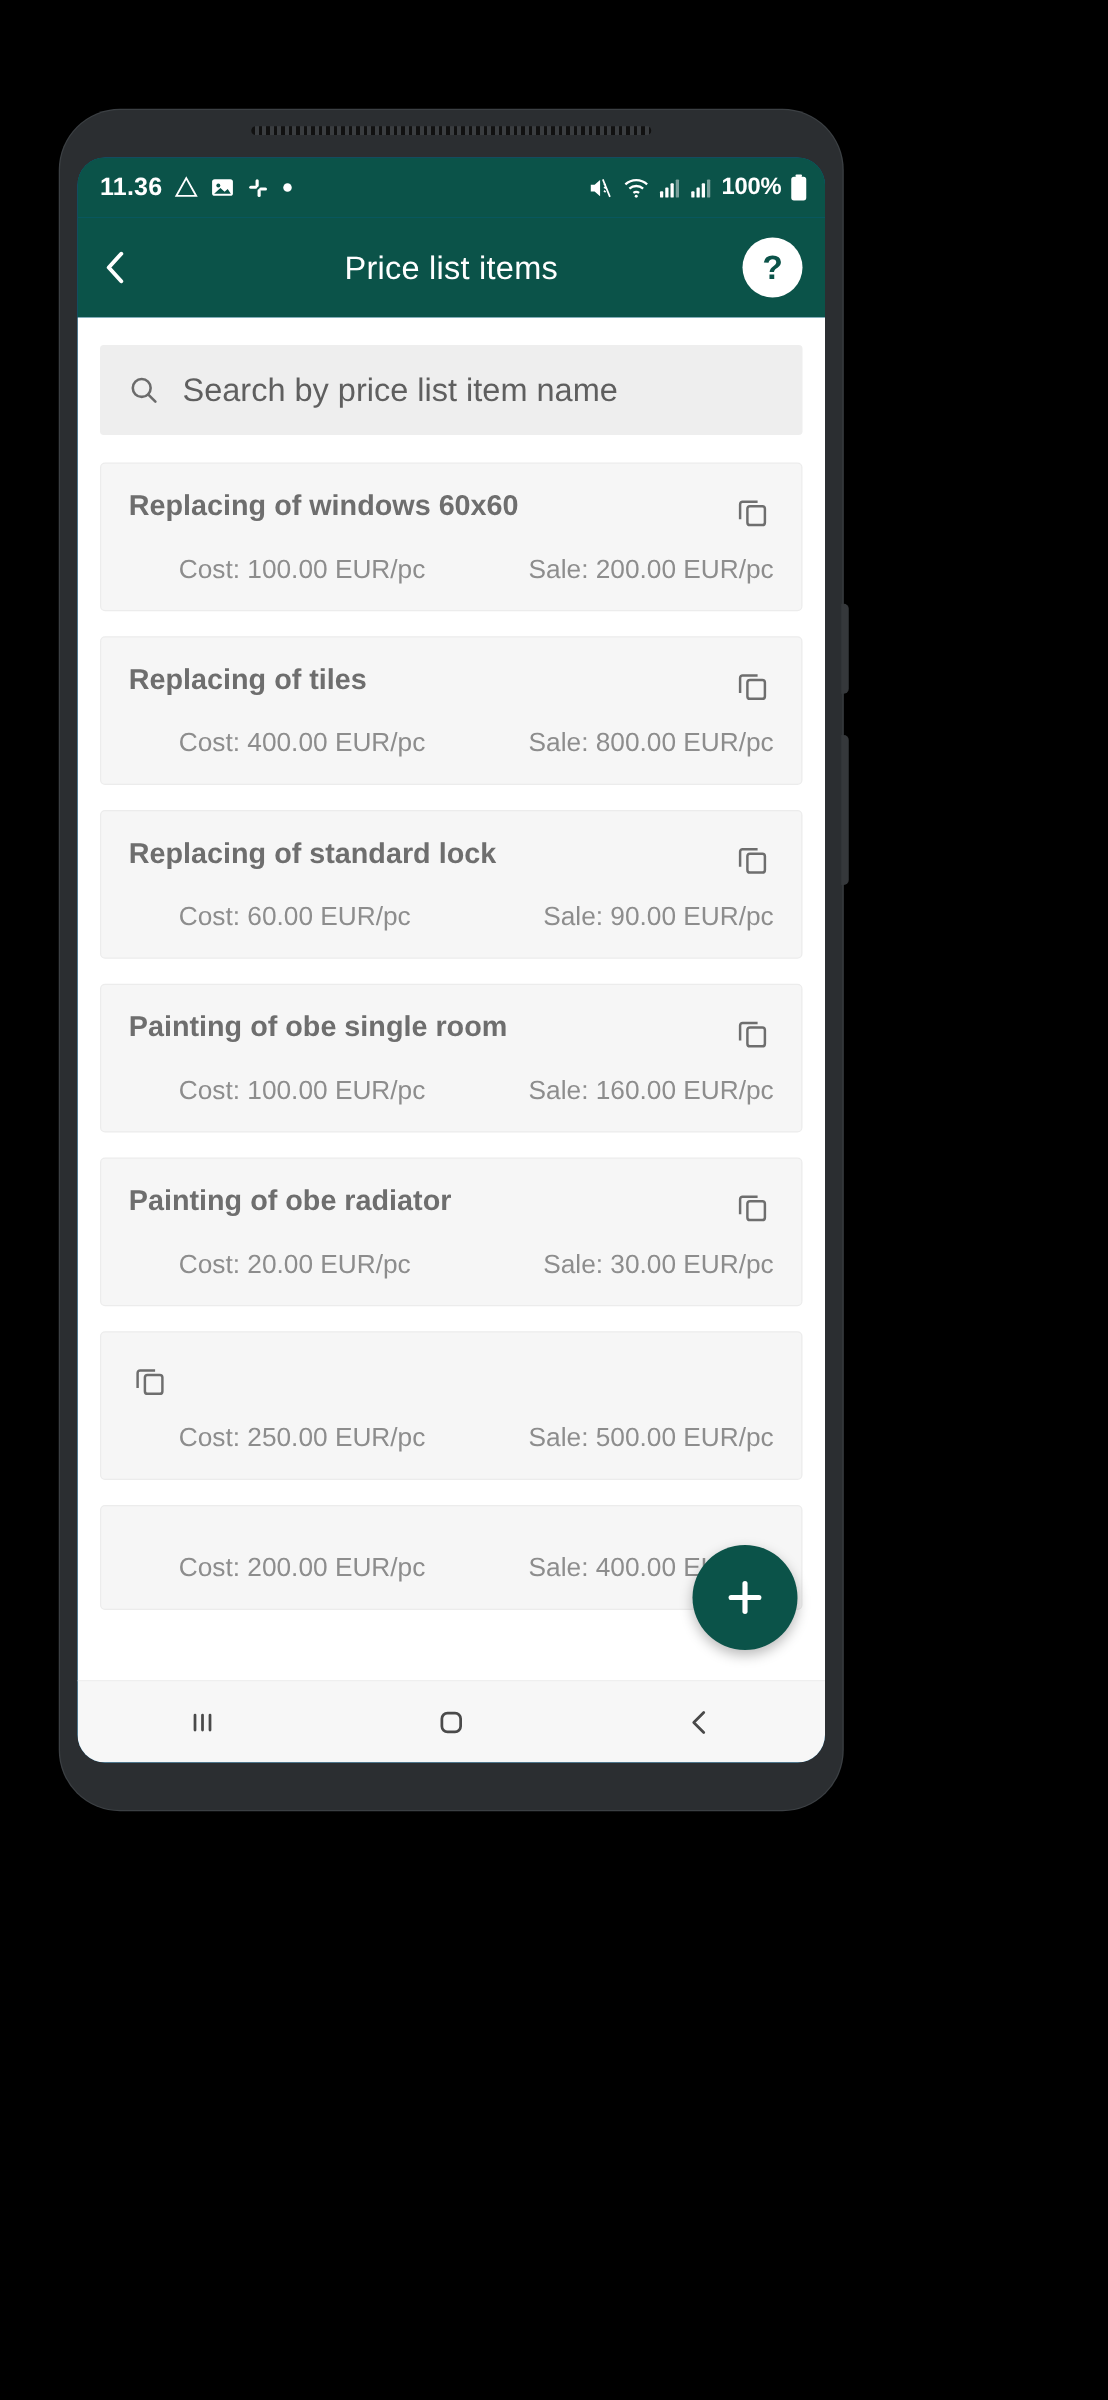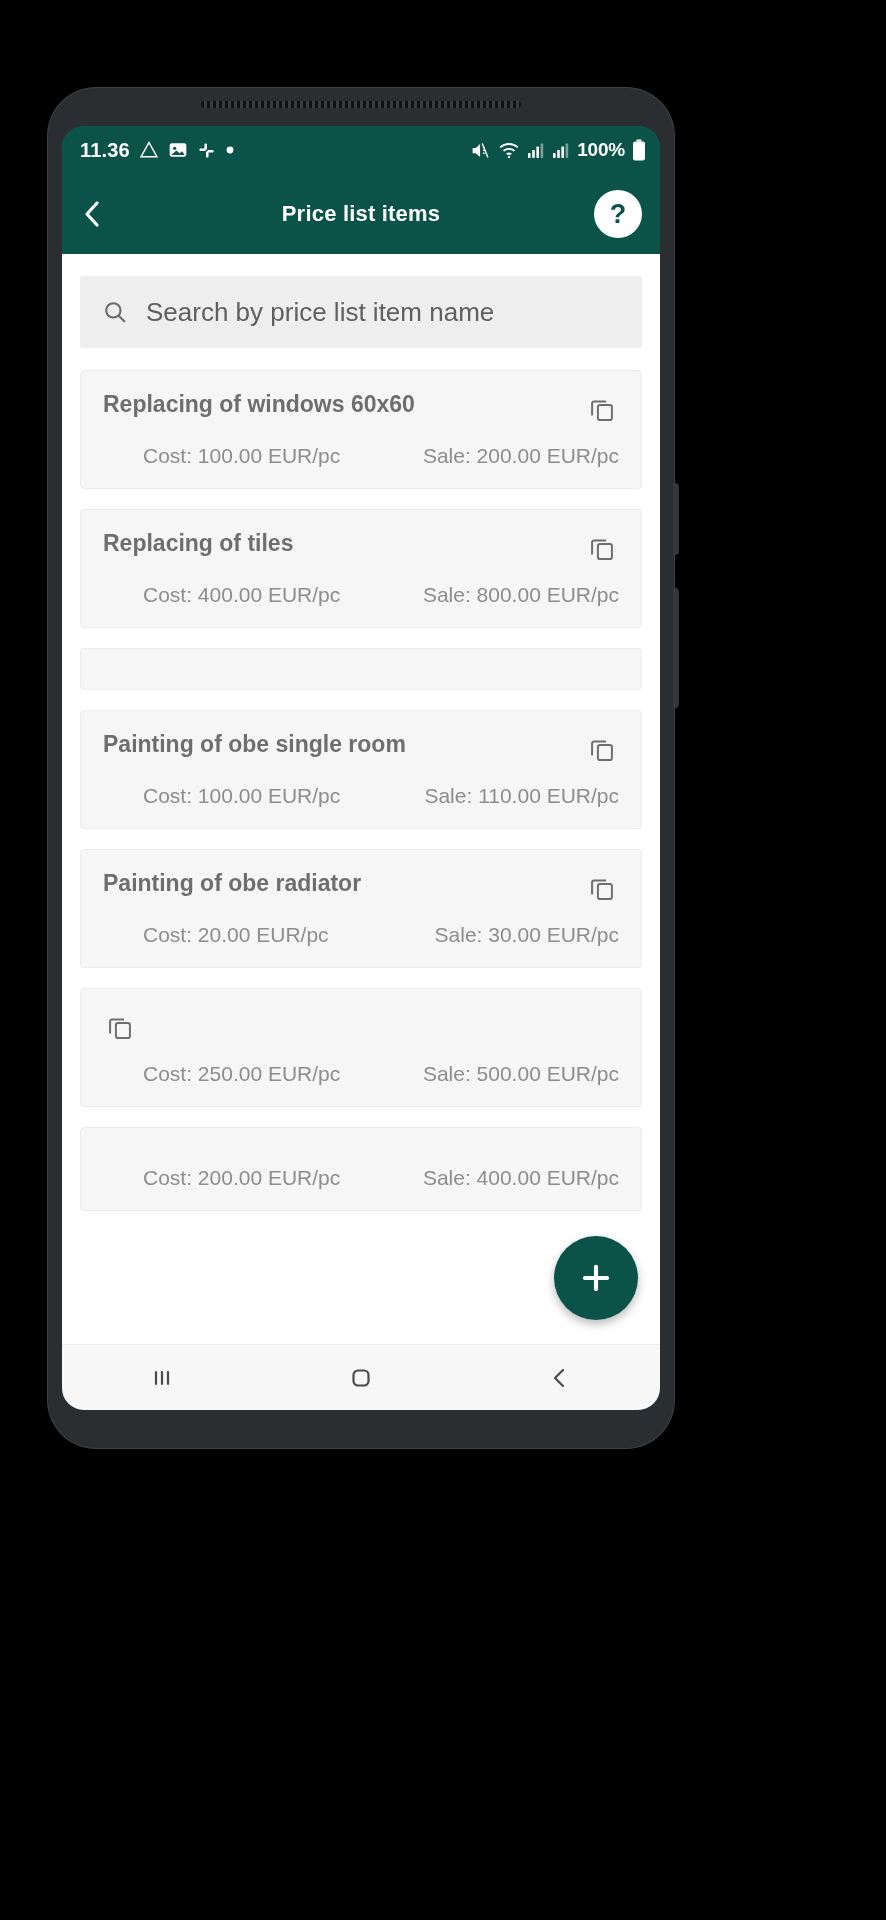--- a/index.html
+++ b/index.html
@@ -117,22 +117,22 @@
     display: flex;
     align-items: center;
     justify-content: flex-start;
     cursor: pointer;
   }
   #app-bar-title {
     position: absolute;
     left: 0; right: 0;
     text-align: center;
     color: #ffffff;
-    font-size: 22px;
-    font-weight: bold;
+    font-size: 26px;
+    font-weight: normal;
     letter-spacing: 0.2px;
     pointer-events: none;
   }
   #help-button {
     margin-left: auto;
     width: 48px;
     height: 48px;
     border-radius: 50%;
     background: #ffffff;
     color: #0b5349;
@@ -386,34 +386,47 @@
                   <path d="M15.5 5.5 H5.2 a1.7 1.7 0 0 0 -1.7 1.7 V17.5"></path>
                 </svg>
               </div>
             </div>
             <div class="card-price-row">
               <div class="card-cost">Cost: 400.00 EUR/pc</div>
               <div class="card-sale">Sale: 800.00 EUR/pc</div>
             </div>
           </div>
           <div class="list-card">
+            <div class="card-title-row">
+              <div class="card-title">Replacing of standard lock</div>
+              <div class="copy-btn">
+                <svg width="28" height="28" viewBox="0 0 24 24" fill="none" stroke="#6e6e6e" stroke-width="1.7" stroke-linejoin="round">
+                  <rect x="8.5" y="8.5" width="12" height="13" rx="1.8"></rect>
+                  <path d="M15.5 5.5 H5.2 a1.7 1.7 0 0 0 -1.7 1.7 V17.5"></path>
+                </svg>
+              </div>
+            </div>
+            <div class="card-price-row">
+              <div class="card-cost">Cost: 60.00 EUR/pc</div>
+              <div class="card-sale">Sale: 90.00 EUR/pc</div>
+            </div>
           </div>
           <div class="list-card">
             <div class="card-title-row">
               <div class="card-title">Painting of obe single room</div>
               <div class="copy-btn">
                 <svg width="28" height="28" viewBox="0 0 24 24" fill="none" stroke="#6e6e6e" stroke-width="1.7" stroke-linejoin="round">
                   <rect x="8.5" y="8.5" width="12" height="13" rx="1.8"></rect>
                   <path d="M15.5 5.5 H5.2 a1.7 1.7 0 0 0 -1.7 1.7 V17.5"></path>
                 </svg>
               </div>
             </div>
             <div class="card-price-row">
               <div class="card-cost">Cost: 100.00 EUR/pc</div>
-              <div class="card-sale">Sale: 110.00 EUR/pc</div>
+              <div class="card-sale">Sale: 160.00 EUR/pc</div>
             </div>
           </div>
           <div class="list-card">
             <div class="card-title-row">
               <div class="card-title">Painting of obe radiator</div>
               <div class="copy-btn">
                 <svg width="28" height="28" viewBox="0 0 24 24" fill="none" stroke="#6e6e6e" stroke-width="1.7" stroke-linejoin="round">
                   <rect x="8.5" y="8.5" width="12" height="13" rx="1.8"></rect>
                   <path d="M15.5 5.5 H5.2 a1.7 1.7 0 0 0 -1.7 1.7 V17.5"></path>
                 </svg>

